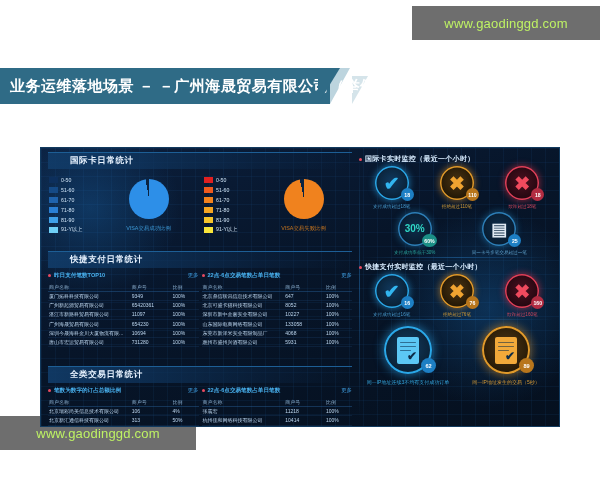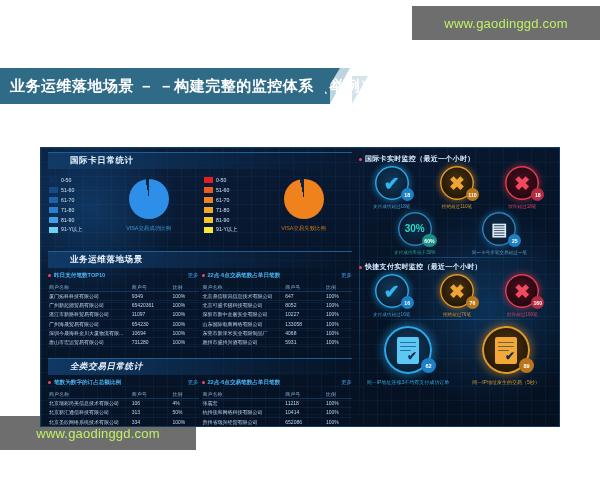--- a/index.html
+++ b/index.html
@@ -210,21 +210,21 @@
 <body>
 
 <div id="slide">
 
   <div class="watermark" id="wm-top">www.gaodinggd.com</div>
   <div class="watermark" id="wm-bottom">www.gaodinggd.com</div>
 
   <div id="banner-stripe1"></div>
   <div id="banner-stripe2"></div>
   <div id="title-banner">
-    <div class="tb-text">业务运维落地场景 － －构建完整的监控体系（举例）</div>
+    <div class="tb-text">业务运维落地场景 － －广州海晟贸易有限公司（举例）</div>
   </div>
   <div id="banner-notch"></div>
 
   <div id="dash">
     <div class="glow" style="left:-40px; top:-30px; width:180px; height:180px;"></div>
     <div class="glow" style="right:-30px; top:60px; width:200px; height:200px;"></div>
     <div class="vdivider"></div>
 
     <div id="left-col">
 
@@ -293,21 +293,21 @@
               </div>
           </div>
           <div class="pie-wrap">
             <div class="pie orange"></div>
             <div class="pie-cap warm">VISA交易失败比例</div>
           </div>
         </div>
       </div>
 
       <div class="band-title">
-        <span>业务运维落地场景</span>
+        <span>快捷支付日常统计</span>
       </div>
       <div class="tbl-row2">
 
         <div class="tbl">
           <div class="tbl-head">
             <div class="th-left">
               <span class="dot"></span>
               <span class="th-title">昨日支付笔数TOP10</span>
             </div>
             <span class="th-more">更多</span>
@@ -400,21 +400,21 @@
               <tr>
                   <td>惠州市盛州兴酒有限公司</td>
                   <td class="c2">5931</td>
                   <td class="c3">100%</td>
                 </tr>
             </tbody>
           </table>
         </div>
       </div>
 
-      <div class="band-title" style="margin-top:11px;font-style:italic;">
+      <div class="band-title" style="margin-top:19px;">
         <span>全类交易日常统计</span>
       </div>
       <div class="tbl-row2">
 
         <div class="tbl">
           <div class="tbl-head">
             <div class="th-left">
               <span class="dot"></span>
               <span class="th-title">笔数为数字的订占总额比例</span>
             </div>

